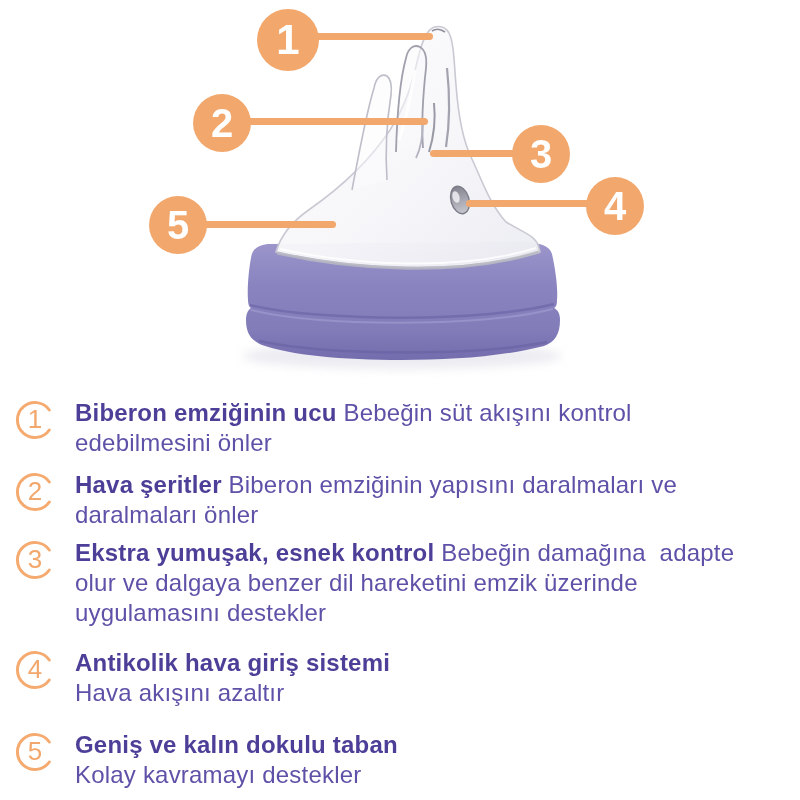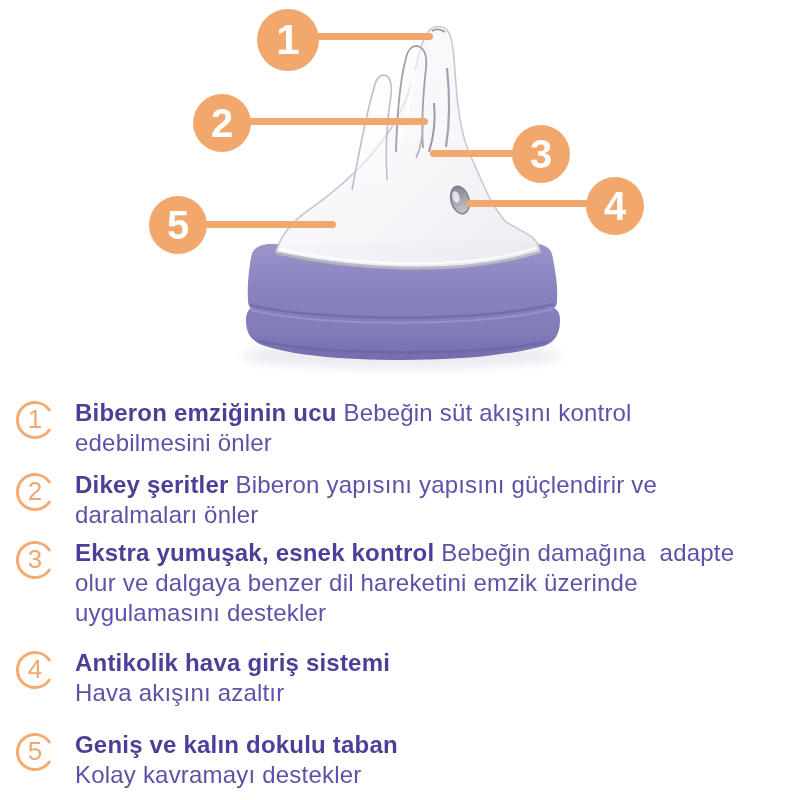--- a/index.html
+++ b/index.html
@@ -180,22 +180,22 @@
     </div>
 
     <div class="feature m2">
       <div class="badge">
         <svg width="40" height="40" viewBox="0 0 40 40">
           <path d="M34.3 10 A17.5 17.5 0 1 0 34.3 30" fill="none" stroke="#F5AA70" stroke-width="3" stroke-linecap="round"></path>
         </svg>
         <span class="num">2</span>
       </div>
       <div class="ftext">
-        <span class="b">Dikey şeritler</span>
-        <span>Biberon yapısını yapısını güçlendirir ve</span><br>
+        <span class="b">Hava şeritler</span>
+        <span>Biberon emziğinin yapısını daralmaları ve</span><br>
         <span>daralmaları önler</span>
       </div>
     </div>
 
     <div class="feature m3">
       <div class="badge">
         <svg width="40" height="40" viewBox="0 0 40 40">
           <path d="M34.3 10 A17.5 17.5 0 1 0 34.3 30" fill="none" stroke="#F5AA70" stroke-width="3" stroke-linecap="round"></path>
         </svg>
         <span class="num">3</span>

